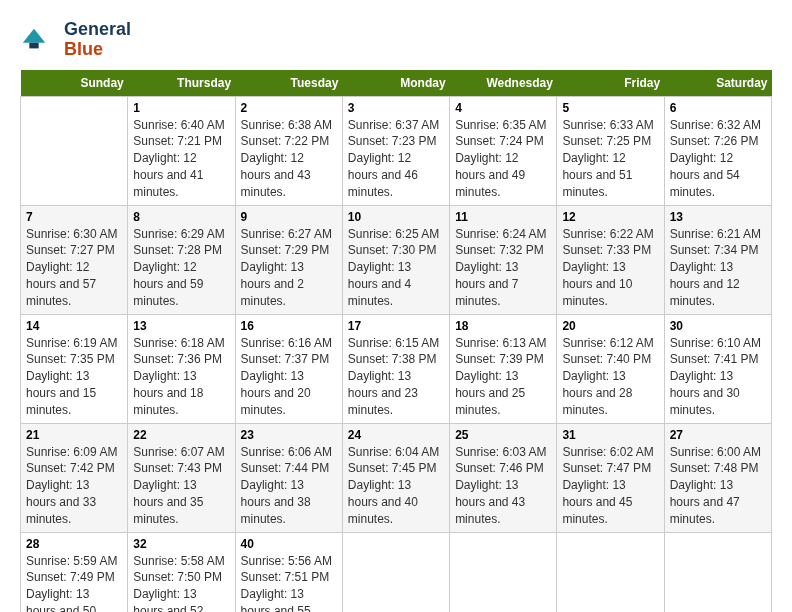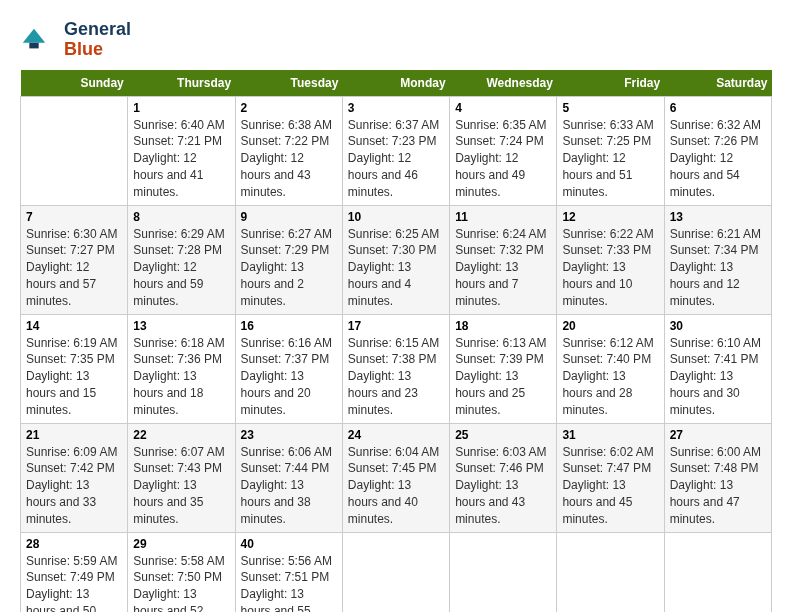--- a/index.html
+++ b/index.html
@@ -349,21 +349,21 @@
       <tr>
         <td>
         <div class="day-num">28</div>
         <div class="day-info">
           Sunrise: 5:59 AM<br>
           Sunset: 7:49 PM<br>
           Daylight: 13 hours and 50 minutes.
         </div>
       </td>
         <td>
-        <div class="day-num">29</div>
+        <div class="day-num">32</div>
         <div class="day-info">
           Sunrise: 5:58 AM<br>
           Sunset: 7:50 PM<br>
           Daylight: 13 hours and 52 minutes.
         </div>
       </td>
         <td>
         <div class="day-num">40</div>
         <div class="day-info">
           Sunrise: 5:56 AM<br>

